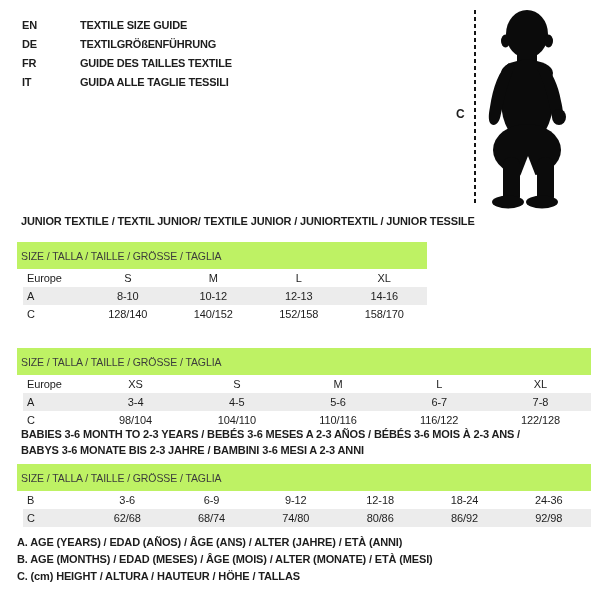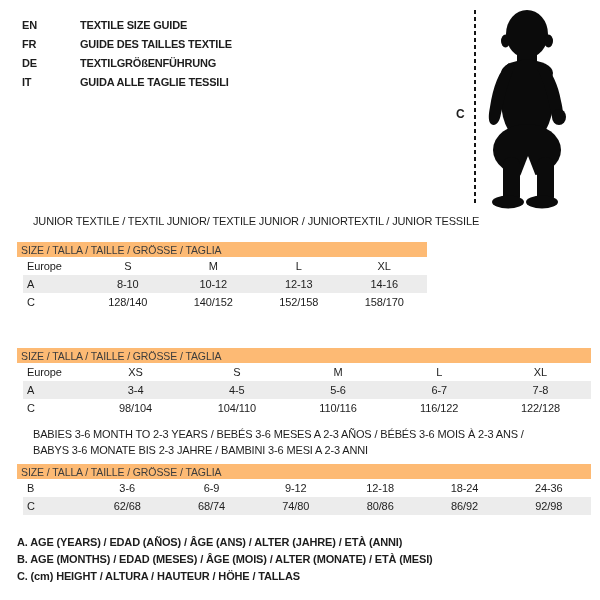--- a/index.html
+++ b/index.html
@@ -11,26 +11,26 @@
   .lang-list { position:absolute; left:22px; top:15px; }
   .lang-row { display:flex; height:19px; align-items:center;
               font-size:11px; font-weight:bold; letter-spacing:-0.2px;gap:20px; }
   .lang-code { width:38px; }
   
   .measure-line { position:absolute; left:474px; top:10px; width:2px; height:196px;
                   background:repeating-linear-gradient(180deg,#141414 0 4px,transparent 4px 7px); }
   .measure-label { position:absolute; left:456px; top:107px; font-size:12px; font-weight:bold; }
   .baby { position:absolute; left:481px; top:7px; width:95px; height:202px; }
   
-  .sec-title { position:absolute; left:33px; font-size:11px; font-weight:normal;
+  .sec-title { position:absolute; left:21px; font-size:11px; font-weight:bold;
                letter-spacing:-0.15px; white-space:nowrap; }
   .sub { font-size:8px; vertical-align:sub; }
   
   .tbl { position:absolute; left:17px; }
-  .size-bar { height:15px; background:#fdba74; color:#3c3c3c; font-size:10.5px;
+  .size-bar { height:27px; background:#bef264; color:#3c3c3c; font-size:10.5px;
               display:flex; align-items:center; padding-left:4px; letter-spacing:-0.1px; }
   .t-row { display:flex; height:18px; align-items:center; font-size:11px; letter-spacing:-0.1px;margin-left:6px; }
   .t-row.shaded { background:#ececec; }
   .t-label { width:58px; padding-left:4px; }
   .t-cell { flex:1; text-align:center; }
   .tbl1 { top:242px; width:410px; }
   .title1 { top:215px; }
   .title2 { top:323px; }
   .tbl2 { top:348px; width:574px; }
   .title3 { top:428px; }
@@ -43,26 +43,26 @@
 <body>
 
 <div class="page">
 
   <div class="lang-list">
     <div class="lang-row">
       <span class="lang-code">EN</span>
       <span class="lang-label">TEXTILE SIZE GUIDE</span>
     </div>
     <div class="lang-row">
+      <span class="lang-code">DE</span>
+      <span class="lang-label">TEXTILGRÖßENFÜHRUNG</span>
+    </div>
+    <div class="lang-row">
       <span class="lang-code">FR</span>
       <span class="lang-label">GUIDE DES TAILLES TEXTILE</span>
-    </div>
-    <div class="lang-row">
-      <span class="lang-code">DE</span>
-      <span class="lang-label">TEXTILGRÖßENFÜHRUNG</span>
     </div>
     <div class="lang-row">
       <span class="lang-code">IT</span>
       <span class="lang-label">GUIDA ALLE TAGLIE TESSILI</span>
     </div>
   </div>
 
   <div class="measure-line"></div>
   <div class="measure-label">C</div>
   <svg class="baby" viewBox="0 0 95 202" xmlns="http://www.w3.org/2000/svg">

